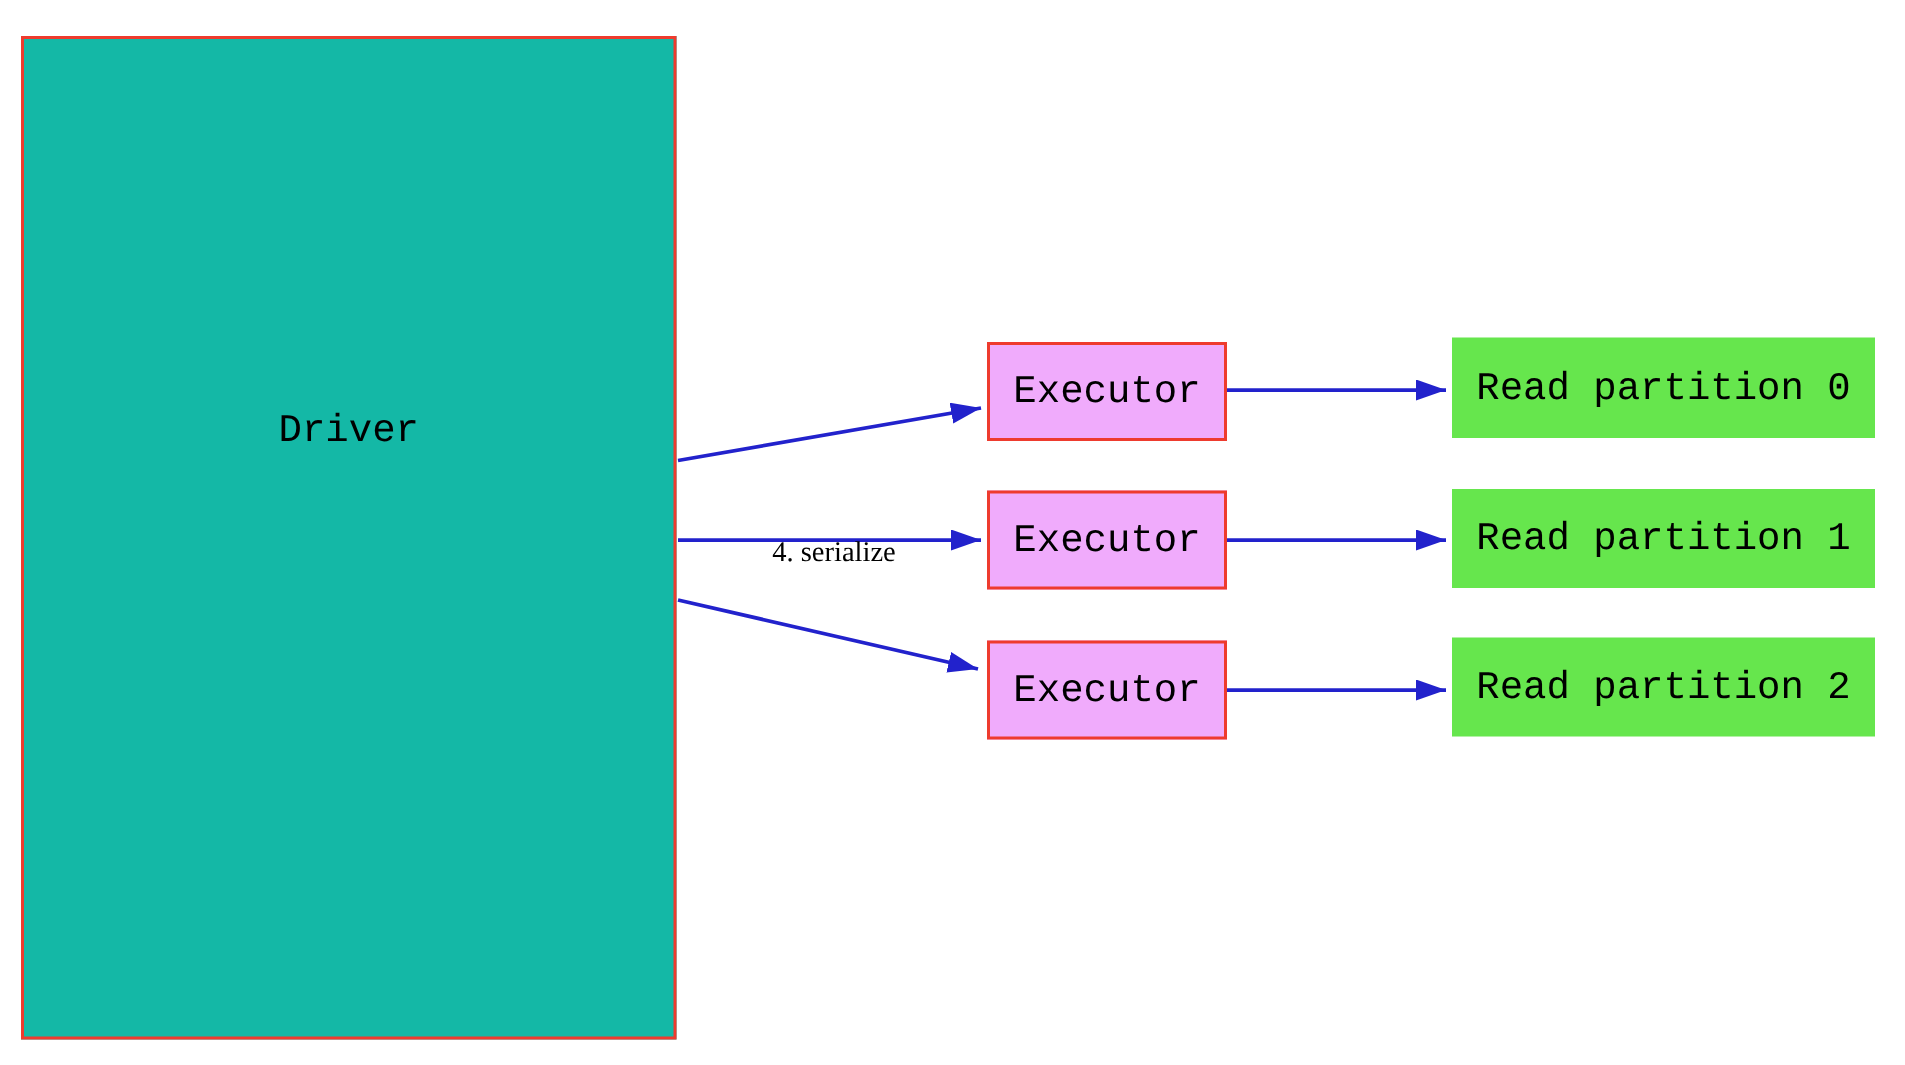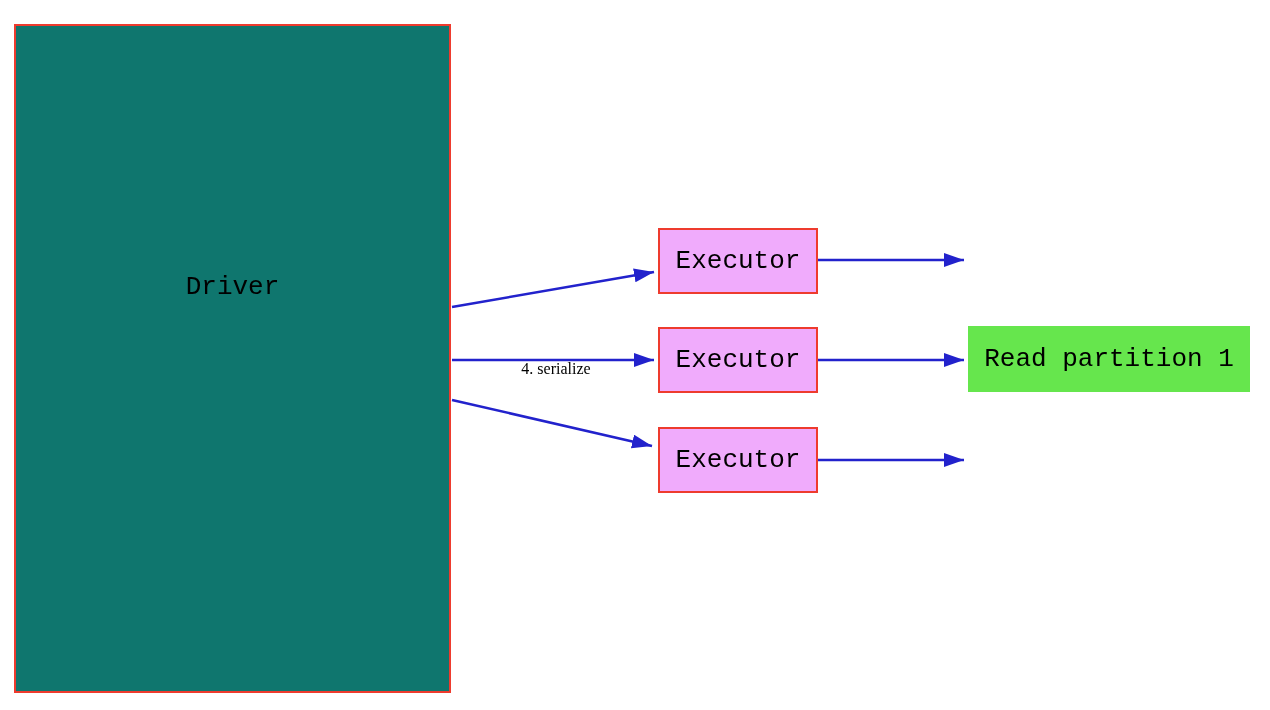--- a/index.html
+++ b/index.html
@@ -29,21 +29,21 @@
     pointer-events: none;
   }
   .arrow-layer line { stroke: var(--arrow-blue); stroke-width: 2.5; }
   .arrow-layer marker path { fill: var(--arrow-blue); }
 
   .driver-box {
     position: absolute;
     left: 14px; top: 24px;
     width: 433px; height: 665px;
     border: 2px solid var(--border-red);
-    background: #0f766e;
+    background: #14b8a6;
   }
   .driver-title {
     position: absolute;
     left: 0; top: 246px;           
     width: 100%;
     text-align: center;
     font-family: "Liberation Mono", monospace;
     font-size: 26px;
     color: var(--text-black);
     white-space: pre;
@@ -91,21 +91,21 @@
     white-space: pre;
   }
   .part-0 { top: 225px; }
   .part-1 { top: 326px; height: 66px; }
   .part-2 { top: 425px; height: 66px; }
 
   .edge-label {
     position: absolute;
     text-align: center;
     font-family: "Liberation Serif", serif;
-    font-size: 16px;
+    font-size: 19px;
     line-height: 25px;
     color: var(--text-black);
     white-space: pre;
   }
   .label-serialize { left: 456px; top: 306px; width: 200px; }
   .label-reader    { left: 812px; top: 297px; width: 160px; }
 </style>
 </head>
 <body>
 
@@ -126,21 +126,23 @@
   </svg>
 
   <div class="driver-box">
     <div class="driver-title">Driver</div>
   </div>
 
   <div class="executor-box exec-0">Executor</div>
   <div class="executor-box exec-1">Executor</div>
   <div class="executor-box exec-2">Executor</div>
 
+  <div class="partition-box part-0">Read partition 0</div>
   <div class="partition-box part-1">Read partition 1</div>
+  <div class="partition-box part-2">Read partition 2</div>
 
   <div class="edge-label label-serialize">
     <div>4. serialize</div>
   </div>
 
   <div class="edge-label label-reader">
   </div>
 
 </div>
 

